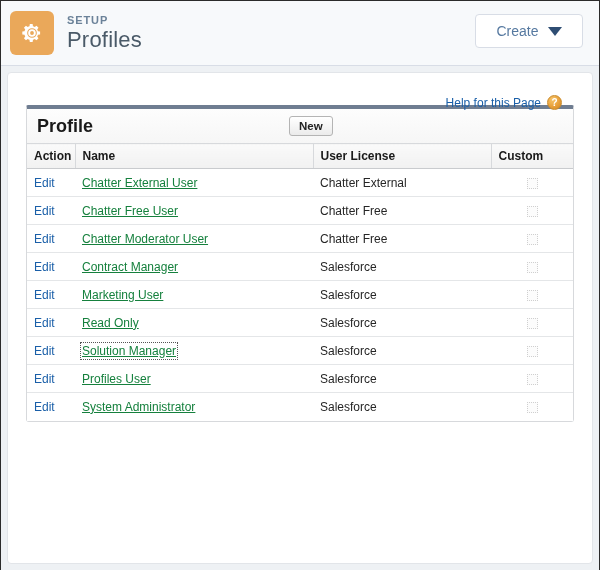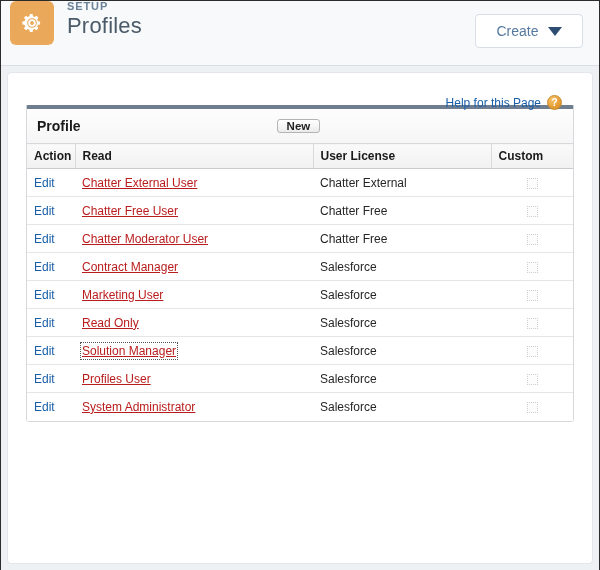--- a/index.html
+++ b/index.html
@@ -21,20 +21,21 @@
     border: 1px solid #2b2b2b;
     background: #ffffff;
   }
 
   
   .setup-header {
     height: 65px;
     background: #f7f9fb;
     border-bottom: 1px solid #d8dde6;
     display: flex;
+    align-items: center;
     padding: 0 32px 0 9px;
     box-sizing: border-box;
     position: relative;
   }
   .gear-tile {
     width: 44px;
     height: 44px;
     border-radius: 6px;
     background: #eaa85a;
     display: flex;
@@ -158,27 +159,27 @@
   }
   .panel-head {
     height: 34px;
     display: flex;
     align-items: center;
     padding: 0 10px;
     background: linear-gradient(to bottom, #fdfdfd 0%, #f6f6f6 100%);
     box-sizing: border-box;
   }
   .panel-head .ptitle {
-    font-size: 14px;
+    font-size: 18px;
     font-weight: bold;
     color: #1a1a1a;
   }
   .new-btn {
     margin-left: 196px;
-    height: 14px;
+    height: 20px;
     padding: 0 9px;
     background: linear-gradient(to bottom, #ffffff 0%, #ebebeb 100%);
     border: 1px solid #b4b4b4;
     border-radius: 3px;
     font-size: 11.5px;
     font-weight: bold;
     color: #222222;
     display: inline-flex;
     align-items: center;
     cursor: pointer;
@@ -221,21 +222,21 @@
   .col-custom { width: 82px; text-align: center; }
   th.col-custom { text-align: center; }
 
   .edit-link {
     color: #1a5fa8;
     text-decoration: none;
     cursor: pointer;
     font-size: 12px;
   }
   .name-link {
-    color: #b91c1c;
+    color: #15803d;
     text-decoration: underline;
     cursor: pointer;
     font-size: 12px;
   }
   .name-link.focused {
     outline: 1px dotted #555555;
     outline-offset: 1px;
   }
   .cb {
     width: 11px;
@@ -282,21 +283,21 @@
       <div class="profile-panel">
         <div class="panel-head">
           <span class="ptitle">Profile</span>
           <span class="new-btn">New</span>
         </div>
 
         <table class="profiles">
           <thead>
             <tr>
               <th class="col-action">Action</th>
-              <th class="col-name">Read</th>
+              <th class="col-name">Name</th>
               <th class="col-lic">User License</th>
               <th class="col-custom">Custom</th>
             </tr>
           </thead>
           <tbody id="profiles-body">
               <tr>
                 <td class="col-action"><span class="edit-link">Edit</span></td>
                 <td class="col-name"><span class="name-link">Chatter External User</span></td>
                 <td class="col-lic">Chatter External</td>
                 <td class="col-custom"><span class="cb"></span></td>

